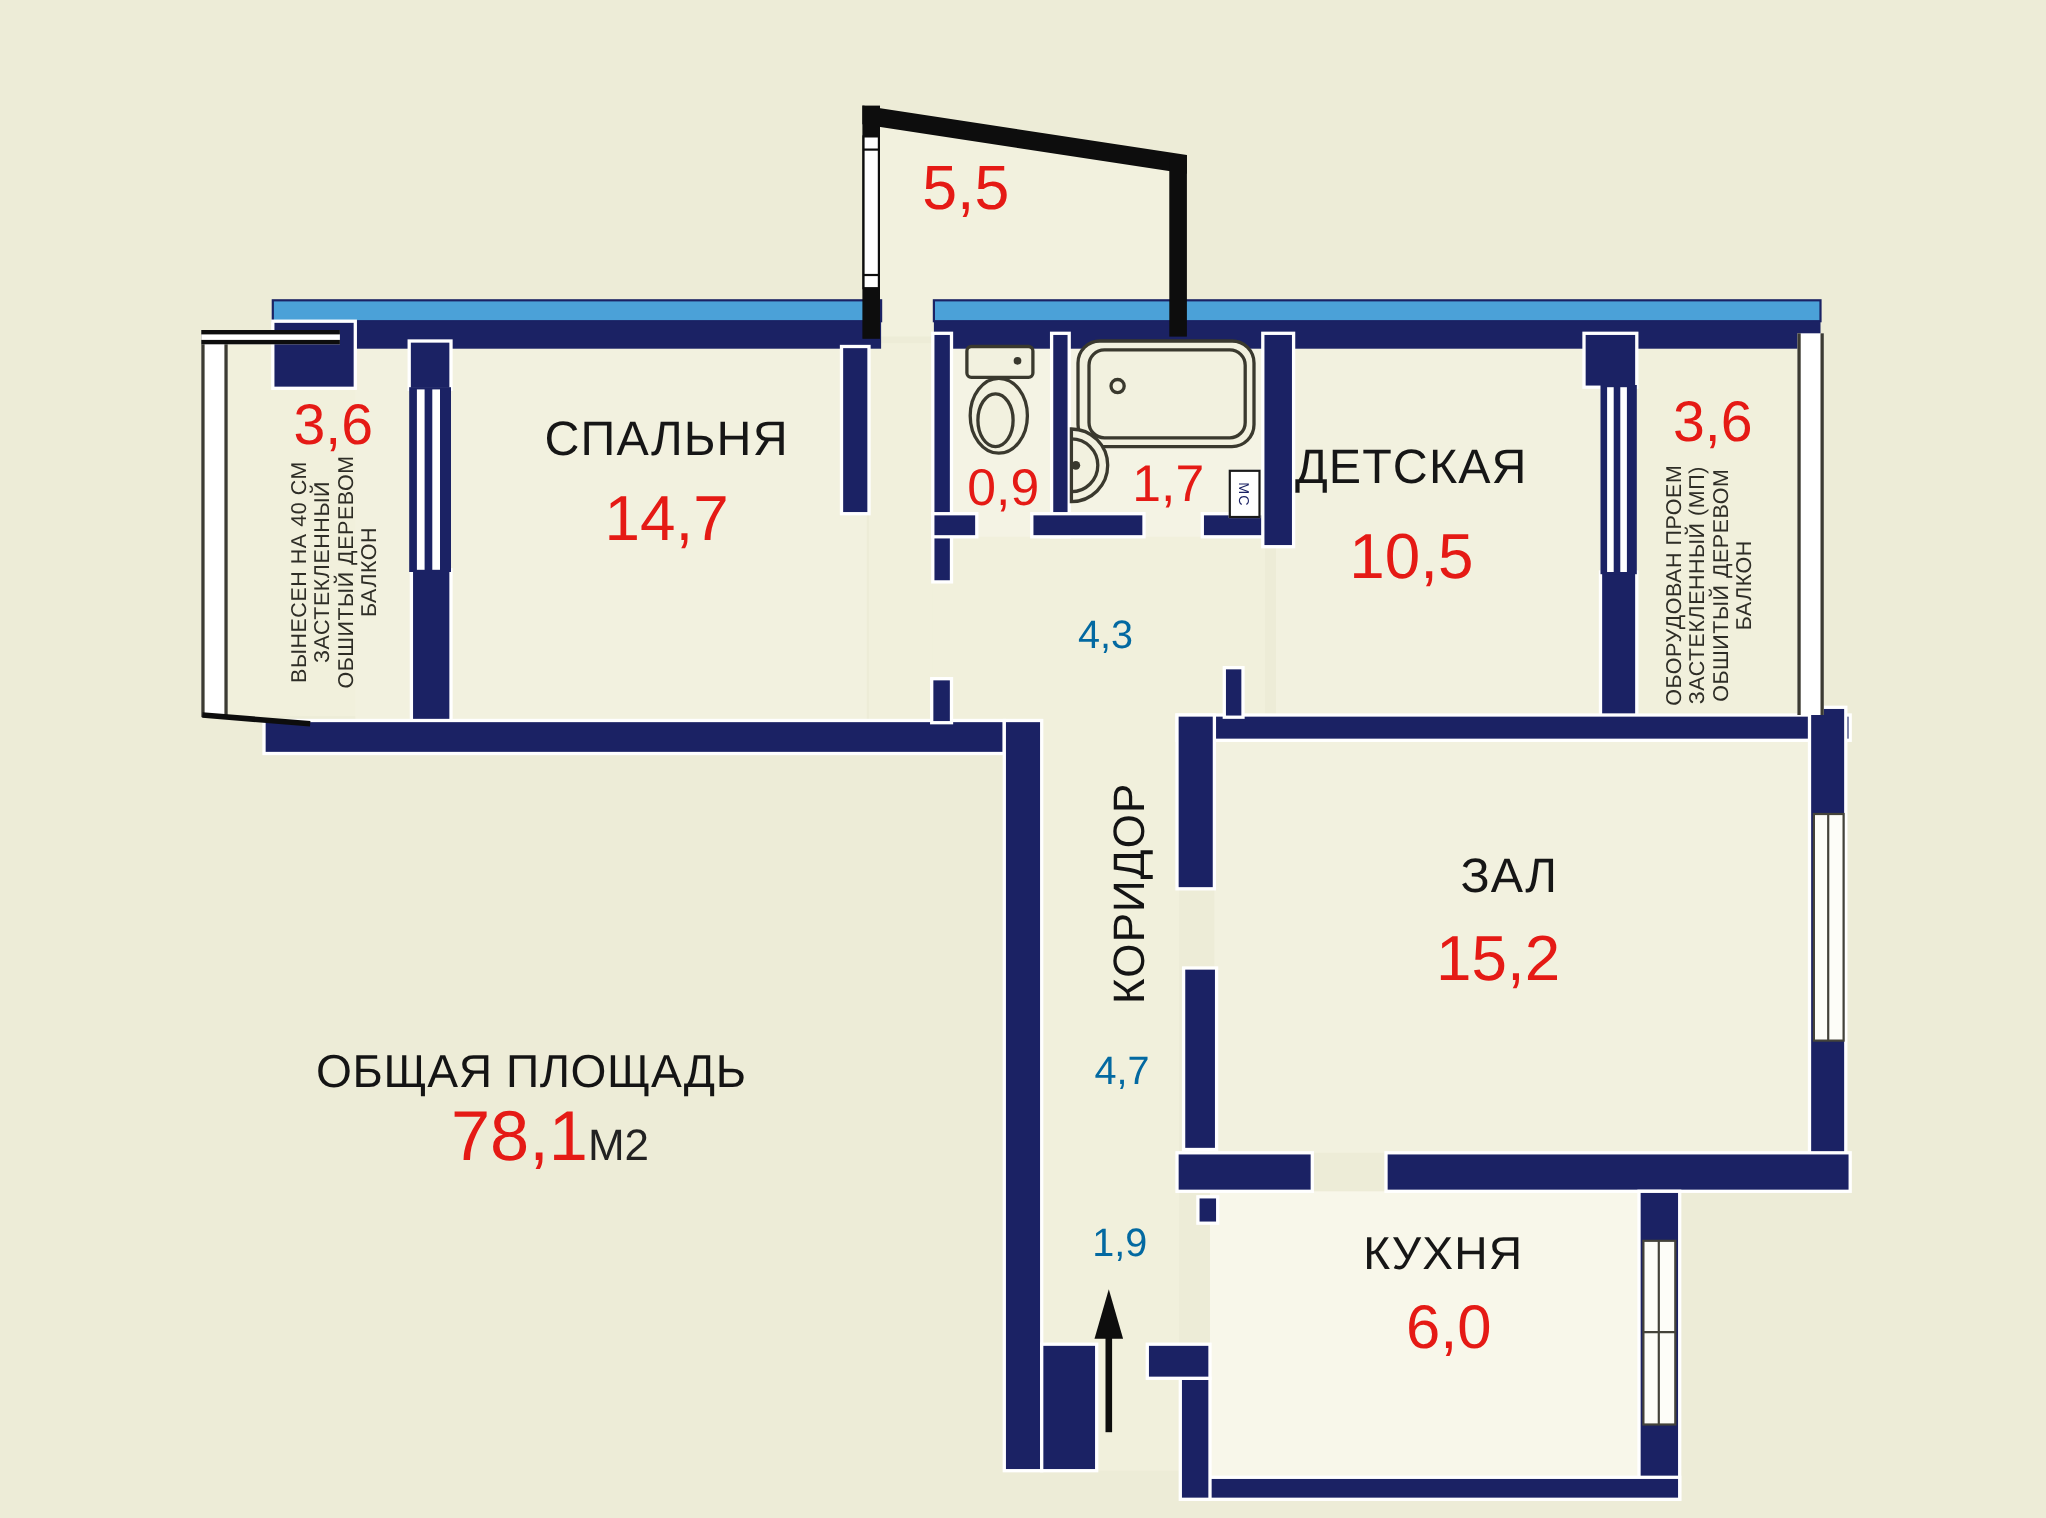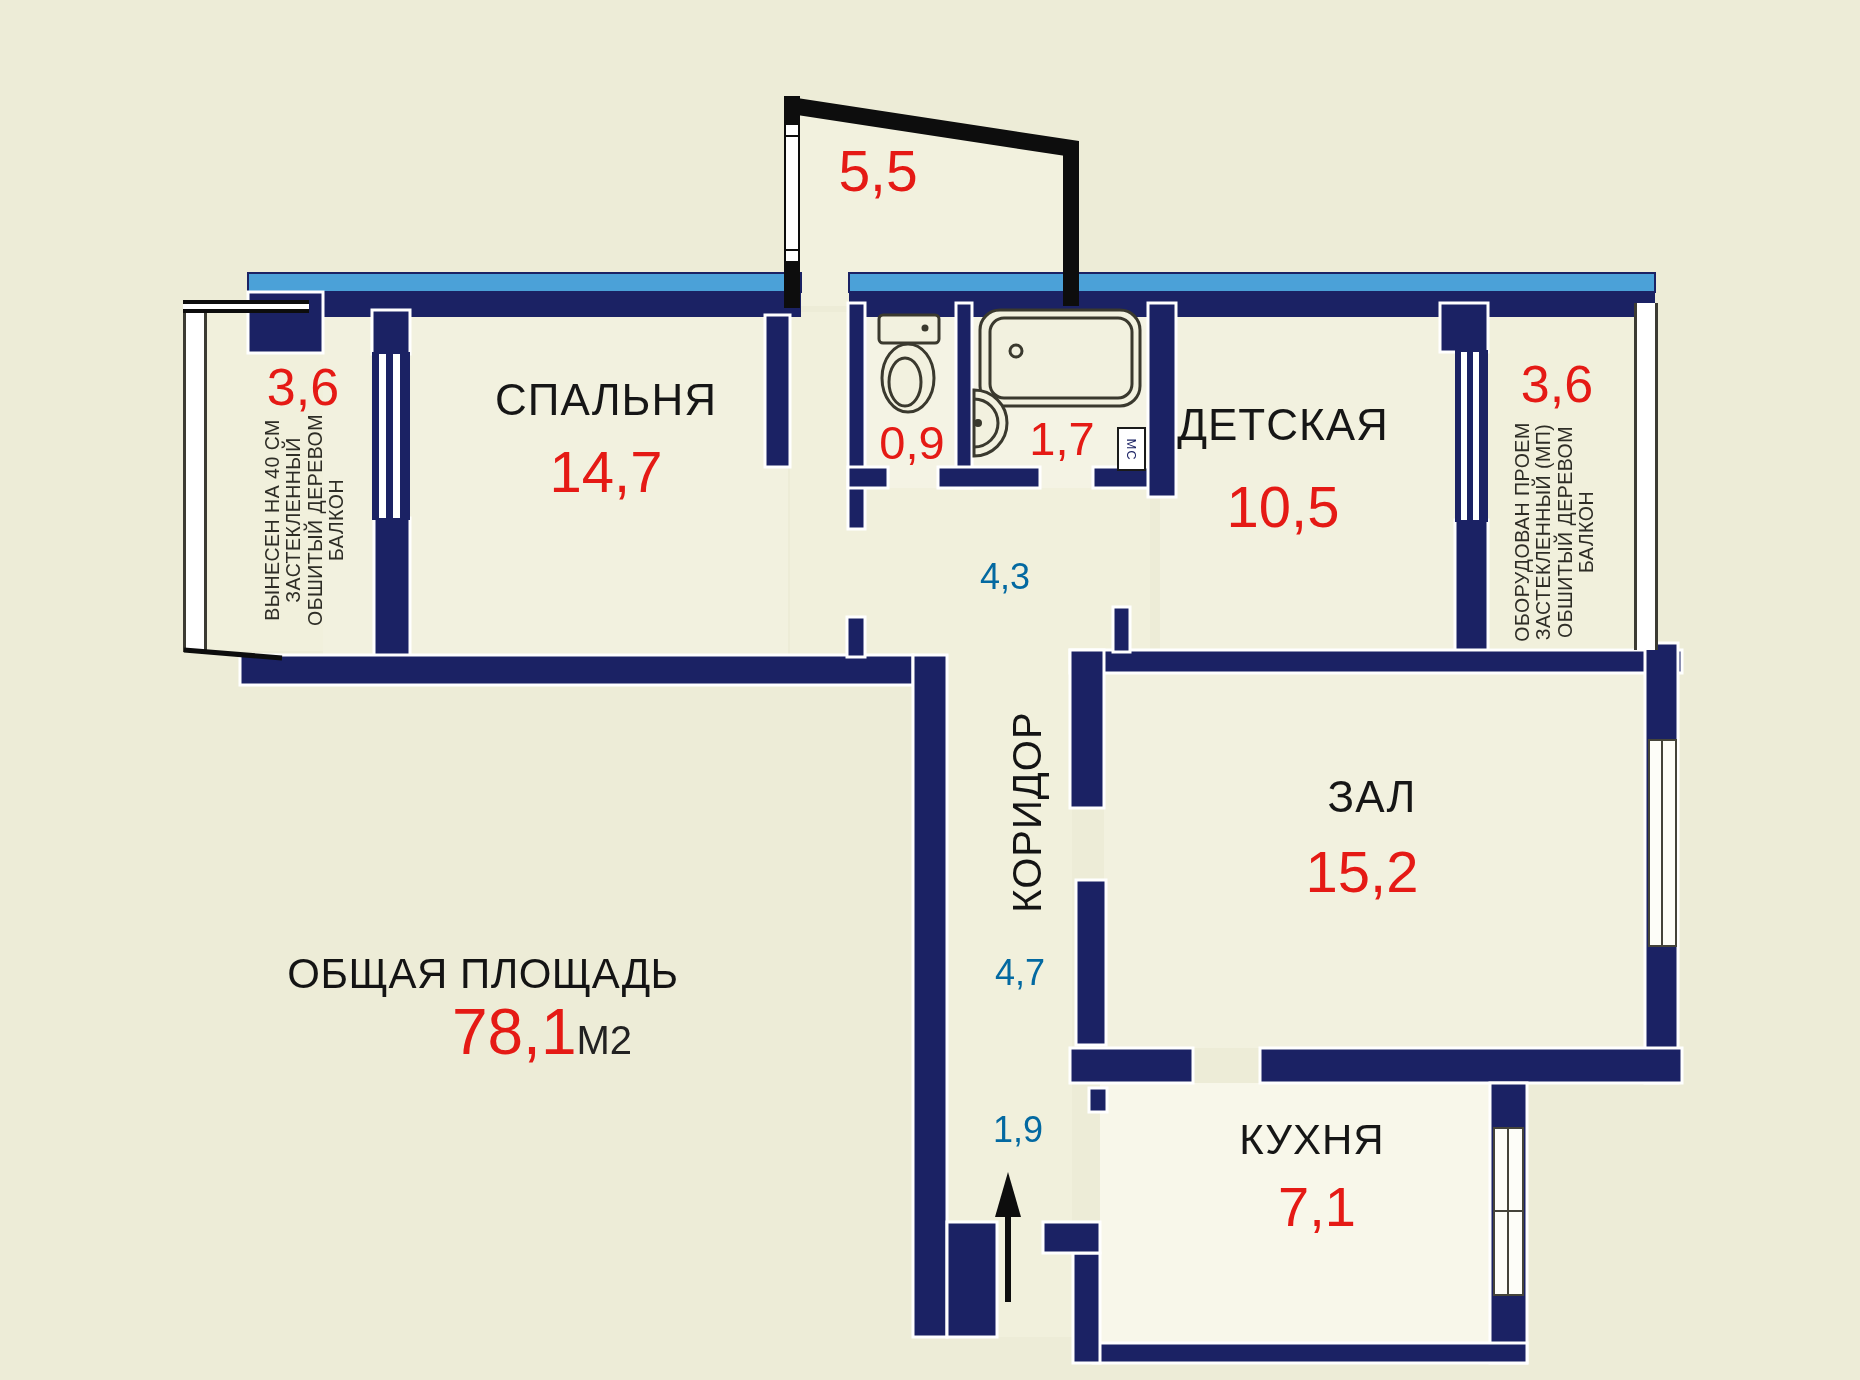--- a/index.html
+++ b/index.html
@@ -15,21 +15,21 @@
   .area-sm{font-size:47px;color:#e51a15;}
   .rot{transform:translate(-50%,-50%) rotate(-90deg);}
   #lbl-loggia-area{font-size:57px;color:#e51a15;}
   #loggia-desc{font-size:23px;color:#1b2264;text-align:center;line-height:1.12;}
   .balc-area{font-size:52px;color:#e51a15;}
   .balc-desc{font-size:19.5px;color:#2e2d26;text-align:center;line-height:1.1;letter-spacing:.5px;}
   #lbl-corridor-name{font-size:40px;color:#141414;letter-spacing:1px;}
   #lbl-kitchen-name{font-size:42px;color:#161616;letter-spacing:1px;}
   #lbl-kitchen-area{font-size:56px;color:#e51a15;}
   #total-label{font-size:42px;font-weight:normal;color:#141414;letter-spacing:.5px;}
-  #total-row{display:flex;align-items:baseline;margin-left:42px;}
+  #total-row{display:flex;align-items:baseline;}
   #total-value{font-size:64px;color:#e51a15;}
   #total-unit{font-size:40px;color:#222;}
   #mc-box{
     position:absolute;left:1117px;top:427px;width:25px;height:40px;background:#fff;
     border:2px solid #1a1a1a;display:flex;align-items:center;justify-content:center;
   }
   #mc-box span{display:block;transform:rotate(90deg);font-size:13px;color:#1b2264;letter-spacing:1px;}
 </style>
 </head>
 <body>
@@ -170,21 +170,21 @@
   <div class="lbl room-name" id="lbl-bedroom-name" style="left:606px;top:400px">СПАЛЬНЯ</div>
   <div class="lbl area-lg" id="lbl-bedroom-area" style="left:606px;top:472px">14,7</div>
 
   <div class="lbl room-name" id="lbl-nursery-name" style="left:1283px;top:425px">ДЕТСКАЯ</div>
   <div class="lbl area-lg" id="lbl-nursery-area" style="left:1283px;top:507px">10,5</div>
 
   <div class="lbl room-name" id="lbl-hall-name" style="left:1372px;top:797px">ЗАЛ</div>
   <div class="lbl area-lg" id="lbl-hall-area" style="left:1362px;top:872px">15,2</div>
 
   <div class="lbl" id="lbl-kitchen-name" style="left:1312px;top:1140px">КУХНЯ</div>
-  <div class="lbl" id="lbl-kitchen-area" style="left:1317px;top:1207px">7,1</div>
+  <div class="lbl" id="lbl-kitchen-area" style="left:1317px;top:1207px">6,0</div>
 
   <div class="lbl rot" id="lbl-corridor-name" style="left:1027px;top:812px">КОРИДОР</div>
   <div class="lbl area-md" style="left:1005px;top:577px">4,3</div>
   <div class="lbl area-md" style="left:1020px;top:973px">4,7</div>
   <div class="lbl area-md" style="left:1018px;top:1130px">1,9</div>
 
   <div class="lbl area-sm" style="left:912px;top:443px">0,9</div>
   <div class="lbl area-sm" style="left:1062px;top:439px">1,7</div>
 
   <div class="lbl" id="lbl-loggia-area" style="left:878px;top:172px">5,5</div>

